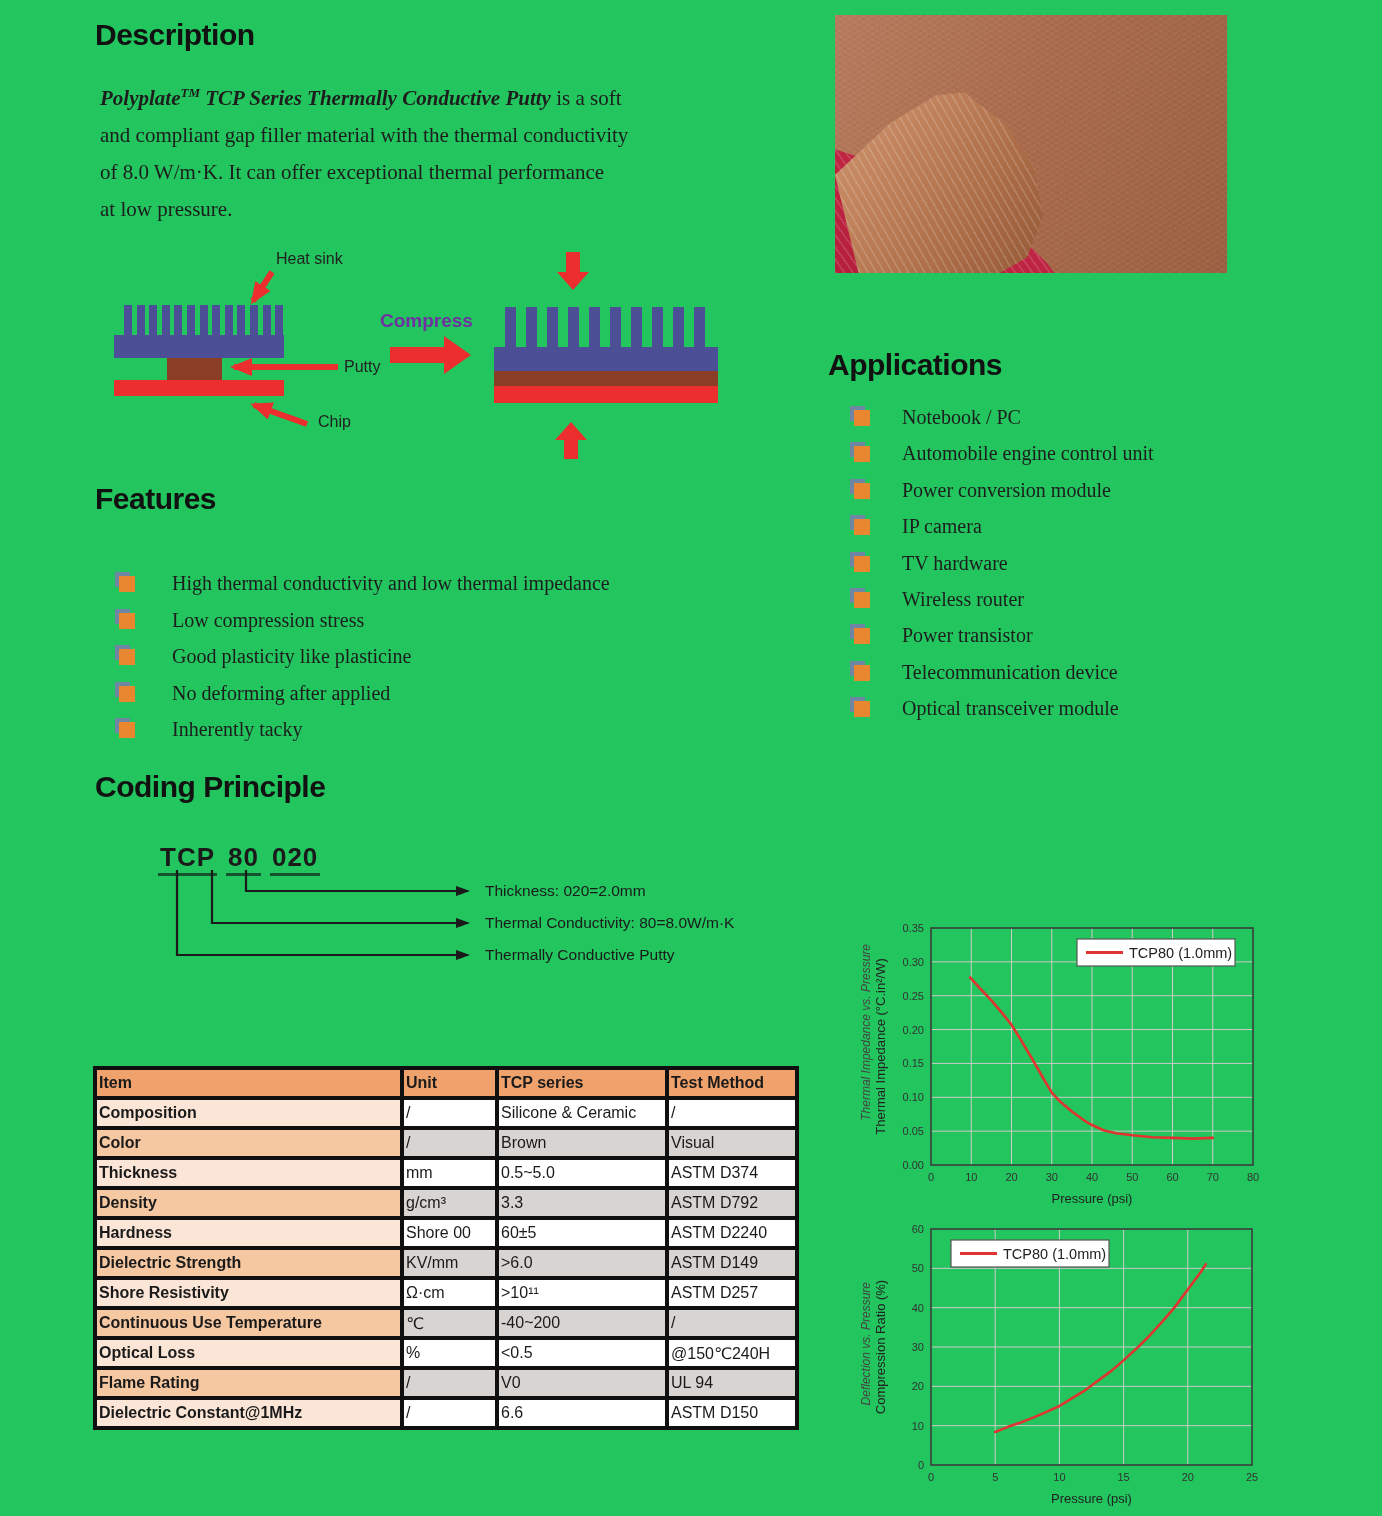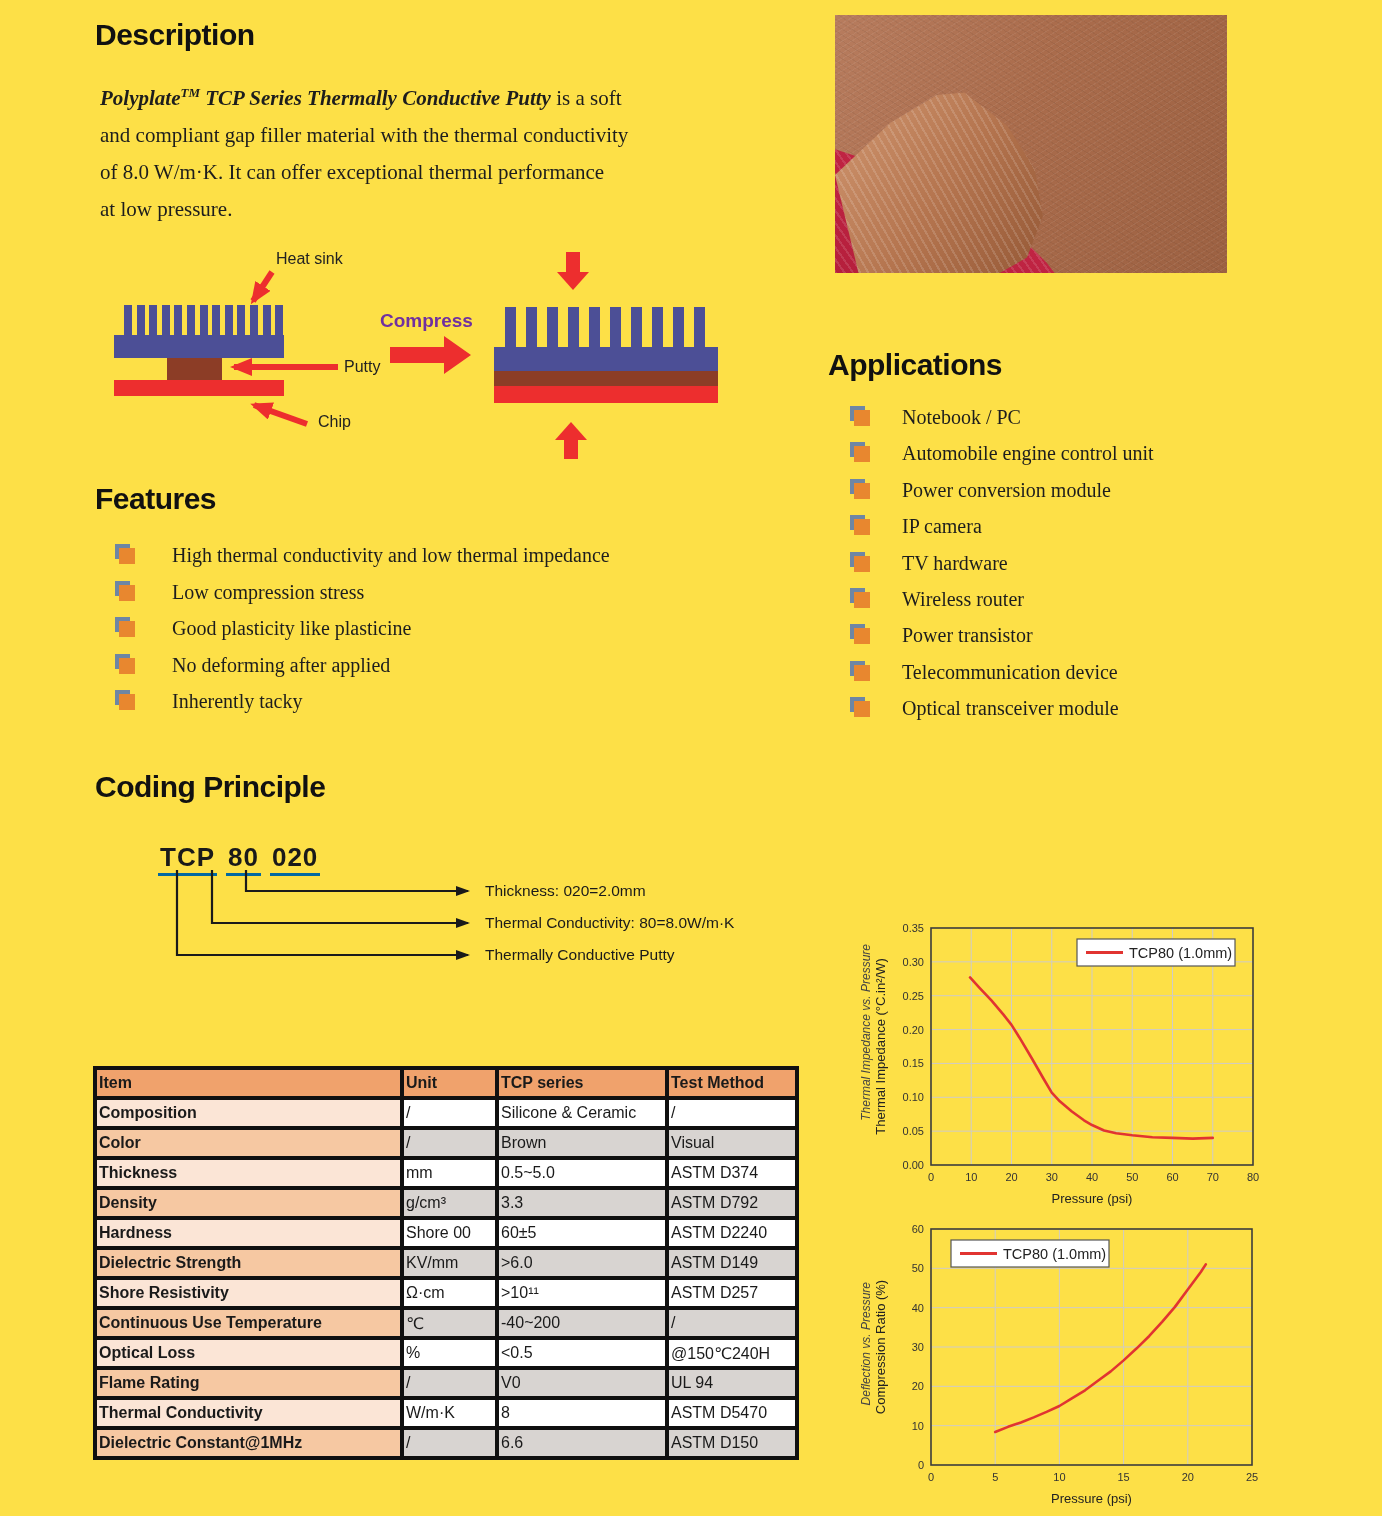--- a/index.html
+++ b/index.html
@@ -3,21 +3,21 @@
 <meta charset="utf-8">
 <style>
   :root{
     --accent-orange:#E8872F; --bullet-slate:#6E86A4; --heatsink-blue:#4C4F96;
     --putty-brown:#8C3D26; --chip-red:#ED2E2E; --compress-purple:#7030A0;
     --chart-line-red:#E13431; --table-header-orange:#F0A26C; --table-item-light:#FBE5D6;
     --table-item-medium:#F6C8A2; --table-cell-gray:#D8D4D1;
   }
   *{margin:0;padding:0;box-sizing:border-box}
   html,body{background:#fff}
-  #page{position:relative;width:1382px;height:1516px;background:#fde047;overflow:hidden;
+  #page{position:relative;width:1382px;height:1516px;background:#22c55e;overflow:hidden;
         font-family:"Liberation Sans","DejaVu Sans",sans-serif;color:#1a1a1a}
   .abs{position:absolute}
   .h1{font-weight:700;font-size:30px;letter-spacing:-.5px;color:#111;
       font-family:"Liberation Sans","DejaVu Sans",sans-serif}
   .serif{font-family:"Liberation Serif","DejaVu Serif",serif;color:#1d1d1d}
   
   #desc-par{left:100px;top:74px;width:660px;font-size:21px;line-height:37px}
   .brand{font-weight:700;font-style:italic}
   .brand-sup{font-weight:700;font-style:italic;font-size:13px;vertical-align:8px}
   
@@ -33,21 +33,21 @@
   .bitem{display:flex;align-items:flex-start}
   .feat .bitem{height:36.5px}
   .apps .bitem{height:36.4px}
   .bullet{position:relative;width:20px;height:20px;flex:0 0 20px}
   .bullet .back{position:absolute;left:0;top:0;width:15px;height:15px;background:var(--bullet-slate)}
   .bullet .front{position:absolute;left:4px;top:4px;width:16px;height:16px;background:var(--accent-orange)}
   .feat .btxt{margin-left:37px;font-size:20px}
   .apps .btxt{margin-left:32px;font-size:20px}
   
   #code-text{left:158px;top:842px;font-size:26px;font-weight:700;letter-spacing:1px}
-  #code-text span{border-bottom:3px solid #0369a1;padding:0 2px 1px 2px;margin-right:9px}
+  #code-text span{border-bottom:3px solid #14532d;padding:0 2px 1px 2px;margin-right:9px}
   .code-legend{font-size:15.5px;color:#1a1a1a}
   
   #props-table{border-collapse:collapse;table-layout:fixed;width:702px}
   #props-table th,#props-table td{border:4px solid #101010;height:30px;text-align:left;
       font-size:16px;padding:1px 2px;overflow:hidden;white-space:nowrap}
   #props-table th{background:var(--table-header-orange);font-weight:700}
   #props-table td.ci{font-weight:700}
   #props-table tbody tr:nth-child(odd) .ci{background:var(--table-item-light)}
   #props-table tbody tr:nth-child(odd) .cd{background:#fff}
   #props-table tbody tr:nth-child(even) .ci{background:var(--table-item-medium)}
@@ -126,21 +126,21 @@
     <line x1="238" y1="122" x2="134" y2="122" stroke="#ED2E2E" stroke-width="6" marker-end="url(#ah)"></line>
     <line x1="207" y1="179" x2="154" y2="160" stroke="#ED2E2E" stroke-width="6" marker-end="url(#ah)"></line>
     <polygon points="290,102 344,102 344,91 371,110 344,129 344,118 290,118" fill="#ED2E2E"></polygon>
     <rect x="466" y="7" width="14" height="21" fill="#ED2E2E"></rect>
     <polygon points="457,27 489,27 473,45" fill="#ED2E2E"></polygon>
     <rect x="464" y="195" width="14" height="19" fill="#ED2E2E"></rect>
     <polygon points="455,195 487,195 471,177" fill="#ED2E2E"></polygon>
   </svg>
 
   <div class="abs h1" style="left:95px;top:482px">Features</div>
-  <div class="abs blist feat" style="left:115px;top:544px">
+  <div class="abs blist feat" style="left:115px;top:572px">
     <div class="bitem">
         <span class="bullet">
           <span class="back"></span>
           <span class="front"></span>
         </span>
         <span class="btxt serif">High thermal conductivity and low thermal impedance</span>
       </div>
     <div class="bitem">
         <span class="bullet">
           <span class="back"></span>
@@ -324,26 +324,20 @@
           <td class="ci">Optical Loss</td>
           <td class="cd">%</td>
           <td class="cd">&lt;0.5</td>
           <td class="cd">@150℃240H</td>
         </tr>
       <tr>
           <td class="ci">Flame Rating</td>
           <td class="cd">/</td>
           <td class="cd">V0</td>
           <td class="cd">UL 94</td>
-        </tr>
-      <tr>
-          <td class="ci">Thermal Conductivity</td>
-          <td class="cd">W/m·K</td>
-          <td class="cd">8</td>
-          <td class="cd">ASTM D5470</td>
         </tr>
       <tr>
           <td class="ci">Dielectric Constant@1MHz</td>
           <td class="cd">/</td>
           <td class="cd">6.6</td>
           <td class="cd">ASTM D150</td>
         </tr>
     </tbody>
   </table>
 

